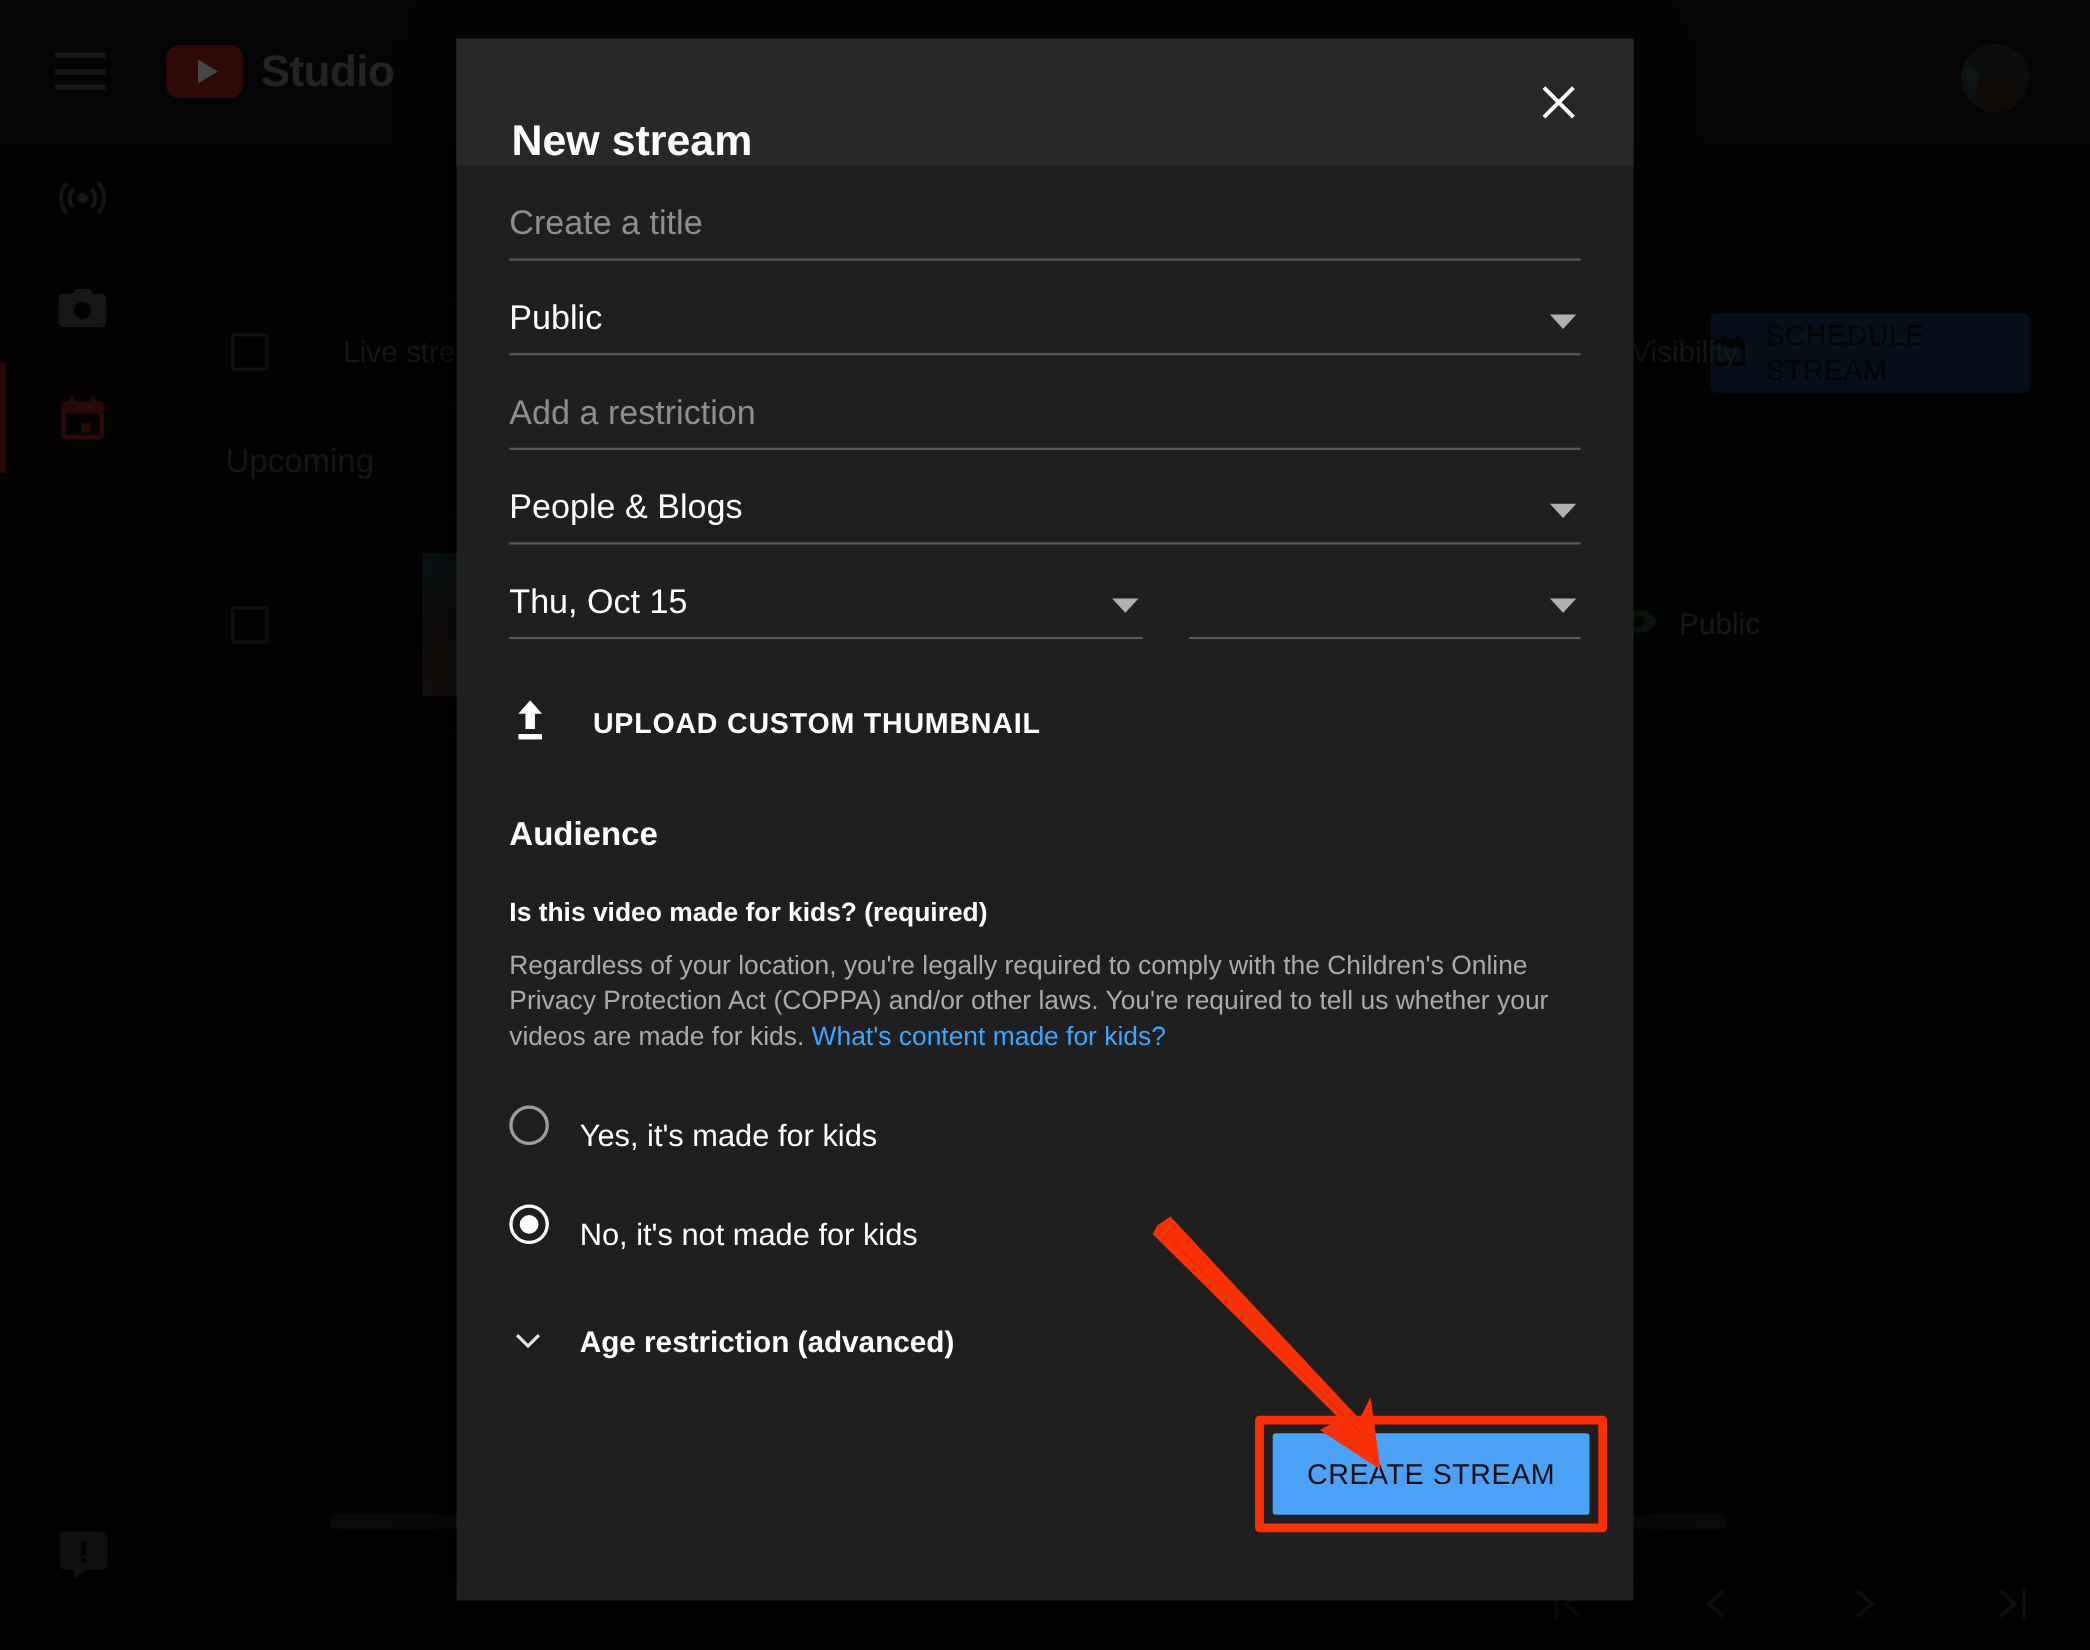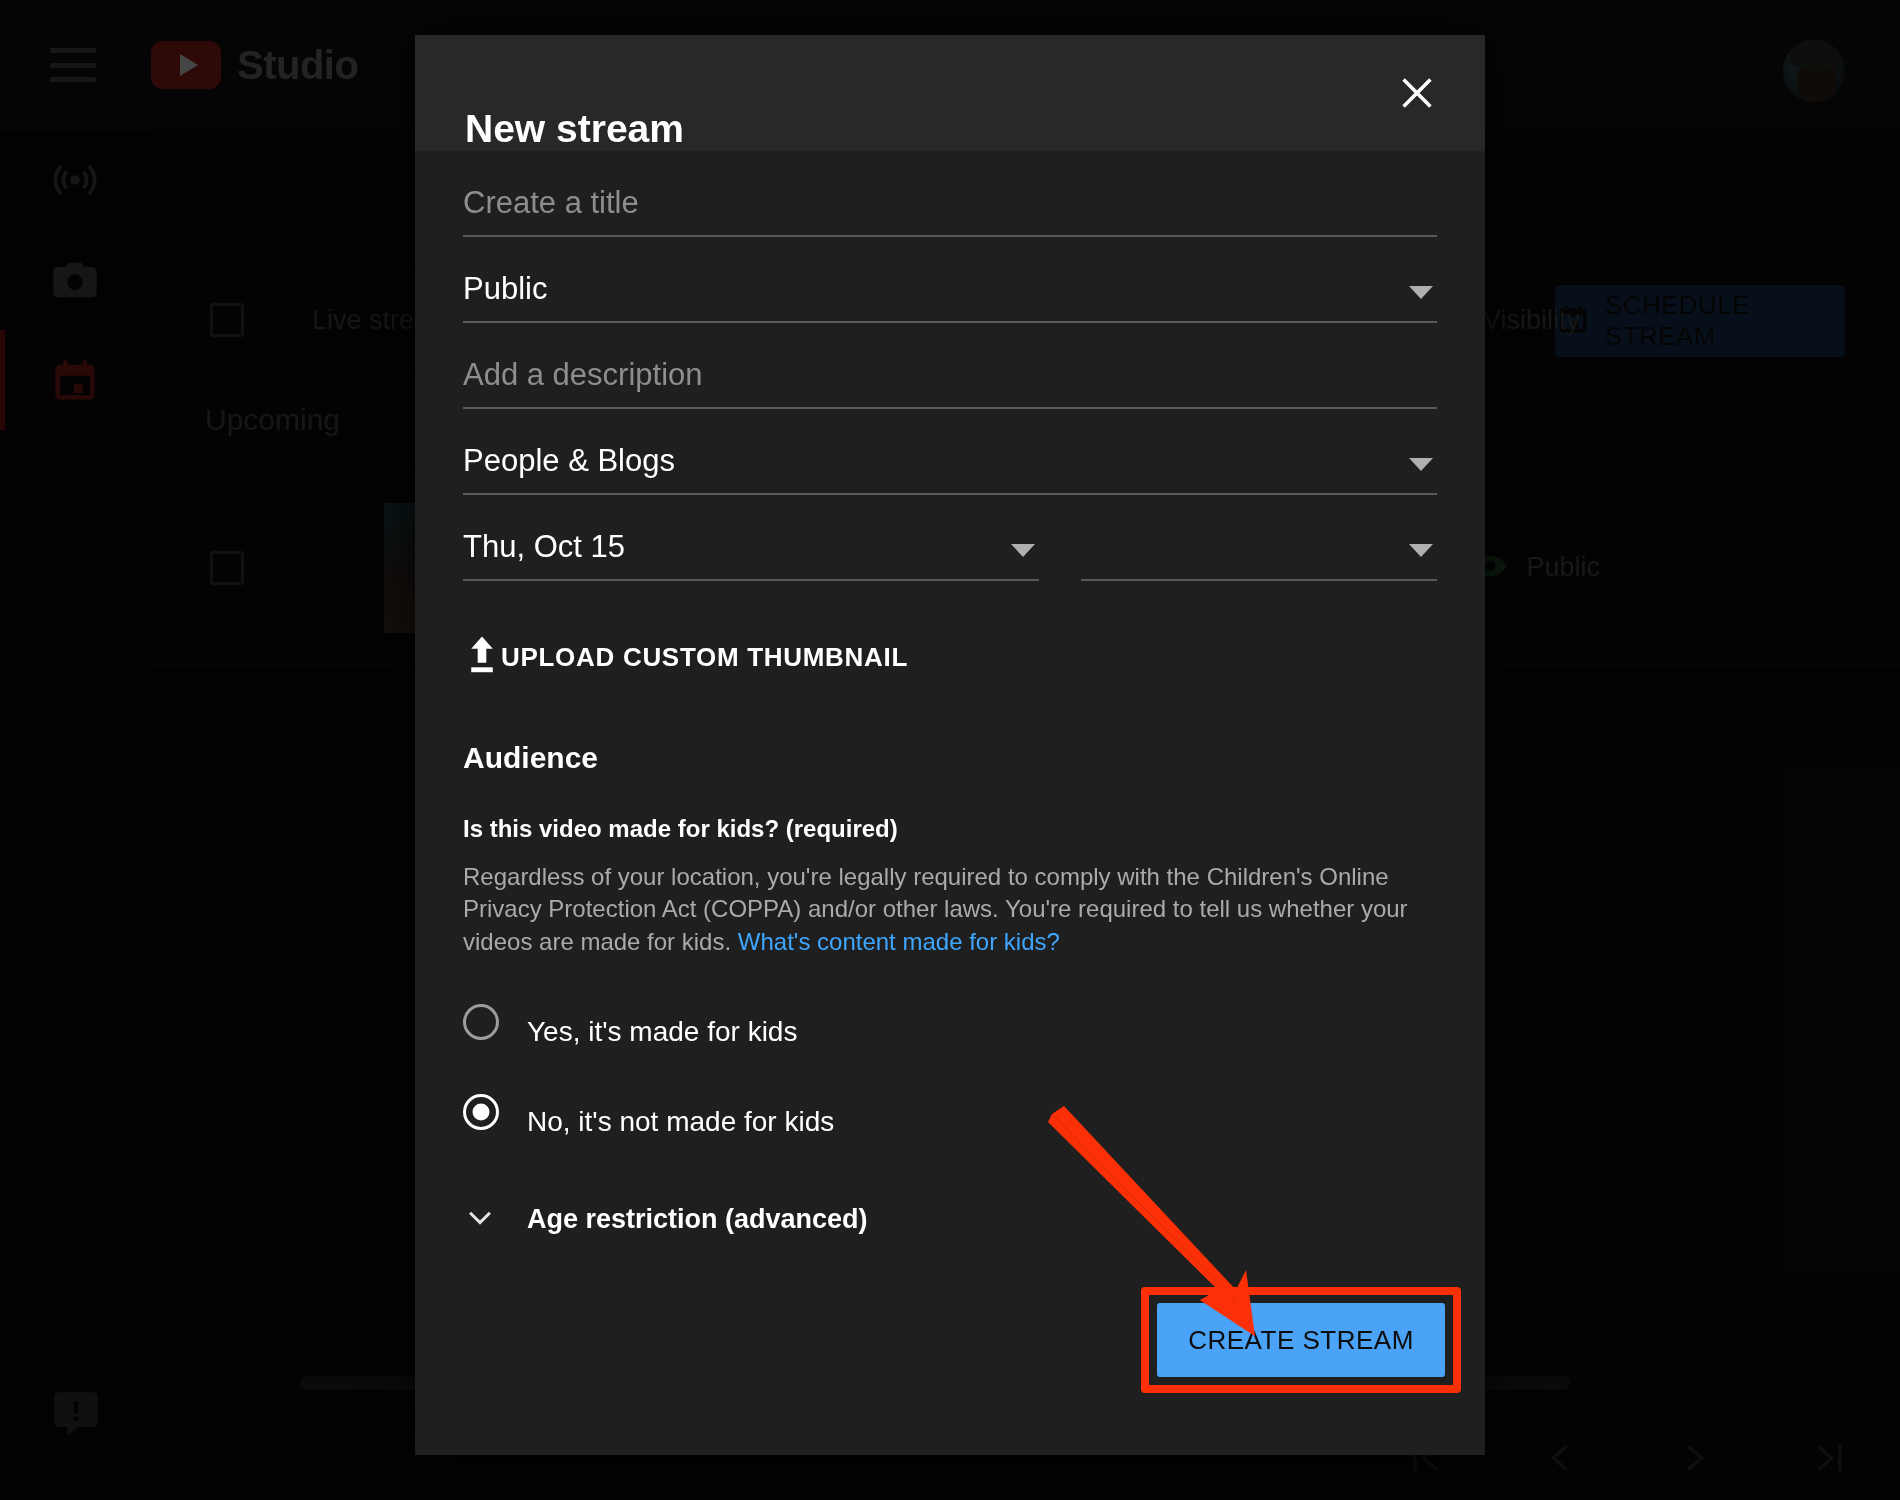--- a/index.html
+++ b/index.html
@@ -108,21 +108,21 @@
   .field .ph  { font-size: 31px; color: #8e8e8e; }
   .caret { position: absolute; right: 4px; bottom: 22px; width: 0; height: 0;
            border-left: 12px solid transparent; border-right: 12px solid transparent;
            border-top: 13px solid #b0b0b0; }
 
   .row2 { display: flex; gap: 42px; }
   .row2 .field { flex: 1; }
   .row2 .f-date { flex: 0 0 576px; }
   .row2 .f-time { flex: 1; }
 
-  .upload-row { display: flex; align-items: center; margin-top: 54px; }
+  .upload-row { display: flex; align-items: center; gap: 38px; margin-top: 54px; }
   .upload-row .lbl { color: #fff; font-size: 26px; font-weight: bold; letter-spacing: .7px; }
 
   .aud-title { color: #fff; font-size: 30px; font-weight: bold; margin-top: 62px; }
   .aud-q { color: #fff; font-size: 24px; font-weight: bold; margin-top: 40px; }
   .aud-p { color: #aaa; font-size: 24px; line-height: 1.35; margin-top: 18px; max-width: 975px; }
   .aud-p a { color: #3ea6ff; text-decoration: none; }
 
   .radio-row { display: flex; align-items: center; gap: 28px; margin-top: 38px; }
   .radio { width: 36px; height: 36px; border-radius: 50%; border: 3px solid #9d9d9d;
            position: relative; flex: 0 0 auto; }
@@ -298,21 +298,21 @@
       <div class="field">
         <div class="ph">Create a title</div>
       </div>
 
       <div class="field">
         <div class="val">Public</div>
         <div class="caret"></div>
       </div>
 
       <div class="field">
-        <div class="ph">Add a description</div>
+        <div class="ph">Add a restriction</div>
       </div>
 
       <div class="field">
         <div class="val">People &amp; Blogs</div>
         <div class="caret"></div>
       </div>
 
       <div class="row2">
         <div class="field f-date">
           <div class="val">Thu, Oct 15</div>

